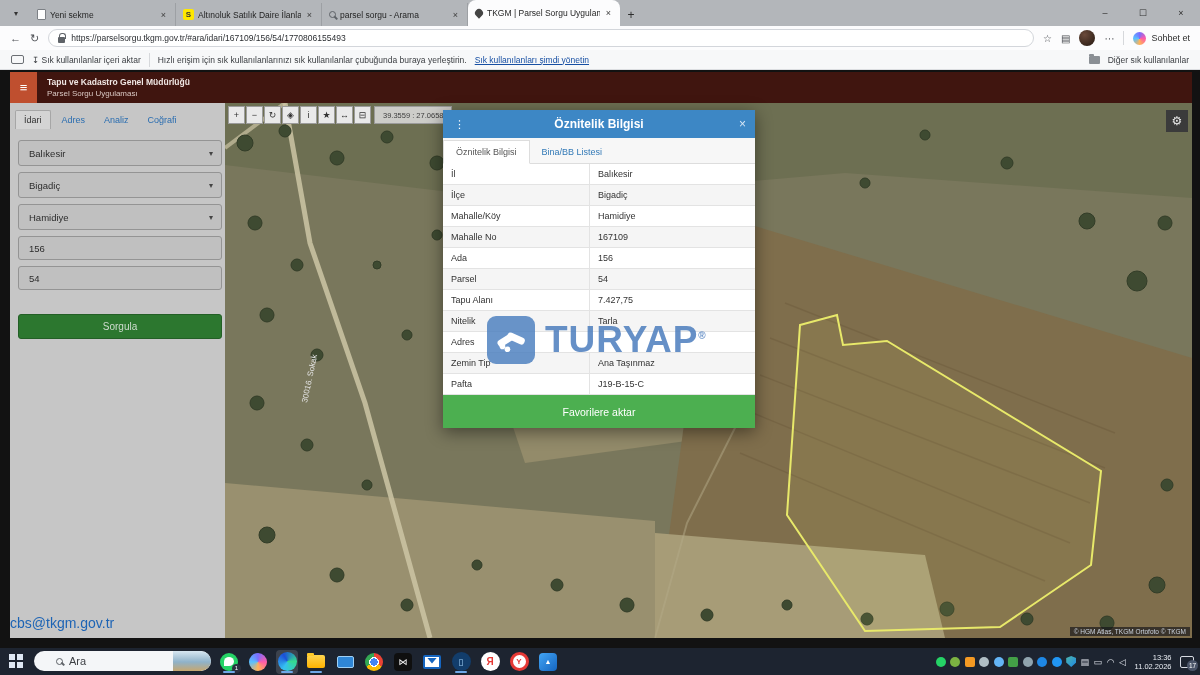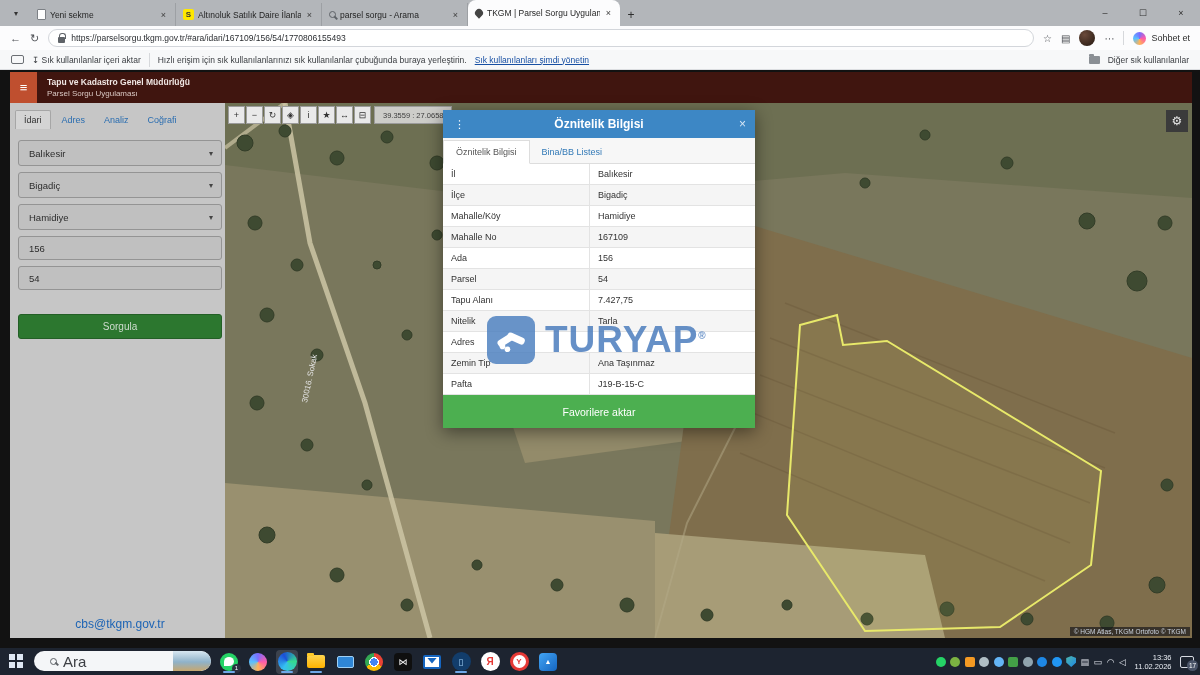--- a/index.html
+++ b/index.html
@@ -53,21 +53,21 @@
   .sidebar { position:absolute; left:10px; top:33px; width:220px; height:535px; background:#c6c6c6;padding-left:22px; }
   .stabs { position:absolute; top:7px; left:5px; right:5px; display:flex; gap:3px; font-size:9px; align-items:flex-end; }
   .stab { padding:4px 8px; color:#2a6db0; }
   .stab.active { background:#d4d4d4; border:1px solid #a6a6a6; border-bottom:none; border-radius:2px 2px 0 0; color:#333; }
   .sfields { position:absolute; top:37px; left:8px; right:8px; }
   .sselect,.sinput { position:relative; background:#c0c0c0; border:1px solid #949494; border-radius:3px; display:flex; align-items:center; padding:0 10px; font-size:9.5px; color:#2c2c2c; margin-bottom:6px; }
   .sselect { height:26px; }
   .sinput { height:24px; }
   .chev { position:absolute; right:8px; font-size:8px; color:#444; }
   .squery { height:25px; background:#2c772f; border:1px solid #235f26; border-radius:3px; color:#cfdccf; font-size:10px; display:flex; align-items:center; justify-content:center; margin-top:24px; }
-  .scontact { position:absolute; bottom:7px; left:0; right:0; text-align:center; font-size:12px; color:#1d64b5; }
+  .scontact { position:absolute; bottom:7px; left:0; right:0; text-align:left; font-size:14px; color:#1d64b5; }
 
   .map { position:absolute; left:225px; right:8px; top:33px; height:535px; overflow:hidden; background:#79775c; }
   .map svg.scene { position:absolute; inset:0; }
   .mtoolbar { position:absolute; left:3px; top:3px; display:flex; gap:1px; z-index:3; }
   .mbtn { width:17px; height:18px; background:#e9e9e9; border:1px solid #9b9b9b; display:flex; align-items:center; justify-content:center; font-size:9px; color:#333; }
   .mcoords { height:18px; background:rgba(222,222,222,0.85); border:1px solid #9b9b9b; display:flex; align-items:center; padding:0 8px; font-size:7.5px; color:#3d3d3d; margin-left:2px; }
   .gear { position:absolute; right:4px; top:7px; width:22px; height:22px; background:#3b3b3b; color:#e8e8e8; display:flex; align-items:center; justify-content:center; font-size:12px; z-index:3; }
   .attr { position:absolute; right:2px; bottom:2px; background:rgba(18,18,24,0.65); color:#ccd4df; font-size:6.5px; padding:1px 4px; z-index:3; }
 
   .modal { position:absolute; left:443px; top:40px; width:312px; background:#fff; box-shadow:0 4px 16px rgba(0,0,0,0.45); z-index:5; }
@@ -86,21 +86,21 @@
 
   .watermark { position:absolute; left:487px; top:246px; display:flex; align-items:center; gap:10px; opacity:0.84; z-index:6; }
   .wlogo { width:48px; height:48px; border-radius:9px; background:#4e81c0; display:flex; align-items:center; justify-content:center; }
   .wtext { font-size:37px; font-weight:bold; color:#4a7cbd; letter-spacing:1px; }
   .wreg { font-size:10px; color:#4a7cbd; vertical-align:super; }
 
   
   .taskbar { position:absolute; bottom:0; left:0; right:0; height:27px; background:#1d2430; }
   .start { position:absolute; left:9px; top:6px; width:15px; height:15px; display:grid; grid-template-columns:6px 6px; grid-template-rows:6px 6px; gap:1.5px; }
   .start span { background:#dfe8f4; }
-  .spill { position:absolute; left:34px; top:3px; width:177px; height:20px; background:#f4f6f8; border-radius:10px; display:flex; align-items:center; padding-left:16px; gap:6px; font-size:15px; color:#3c3f44; overflow:hidden; }
+  .spill { position:absolute; left:34px; top:3px; width:177px; height:20px; background:#f4f6f8; border-radius:10px; display:flex; align-items:center; padding-left:22px; gap:6px; font-size:11px; color:#3c3f44; overflow:hidden; }
   .sthumb { position:absolute; right:0; top:0; width:38px; height:20px; border-radius:0 10px 10px 0; background:linear-gradient(180deg,#d8e7f1 0%,#8fb2c9 55%,#c7a76f 100%); }
   .ticons { position:absolute; left:218px; top:0; height:27px; display:flex; align-items:center; gap:7px; }
   .ai { position:relative; width:22px; height:24px; display:flex; align-items:center; justify-content:center; }
   .ai.open::after { content:""; position:absolute; bottom:1px; left:5px; right:5px; height:2px; background:#6fa8e8; border-radius:1px; }
   .ai.active { background:rgba(255,255,255,0.14); border-radius:4px; }
   .ic-wa { position:relative; width:18px; height:18px; border-radius:50%; background:#25d366; }
   .ic-wa::before { content:""; position:absolute; left:4px; top:4px; width:10px; height:9px; background:#fff; border-radius:50% 50% 50% 0; }
   .badge1 { position:absolute; right:-1px; bottom:1px; width:9px; height:9px; border-radius:50%; background:#2c3140; color:#fff; font-size:6px; display:flex; align-items:center; justify-content:center; }
   .ic-cop { width:18px; height:18px; border-radius:50%; background:conic-gradient(#7a6cff,#ff5ca8,#ffb357,#57c0ff,#7a6cff); }
   .ic-edge { width:19px; height:19px; border-radius:50%; background:conic-gradient(from 210deg,#35c1f1,#1b4fd8,#35d890,#35c1f1); }

